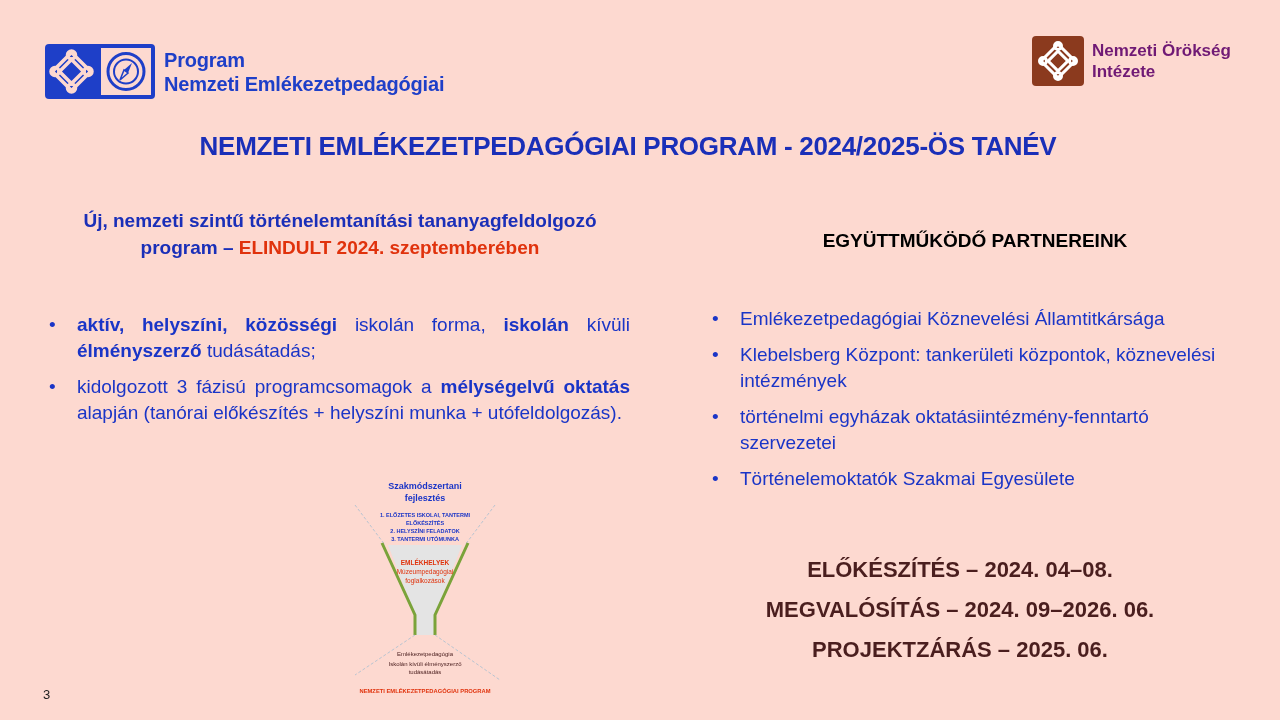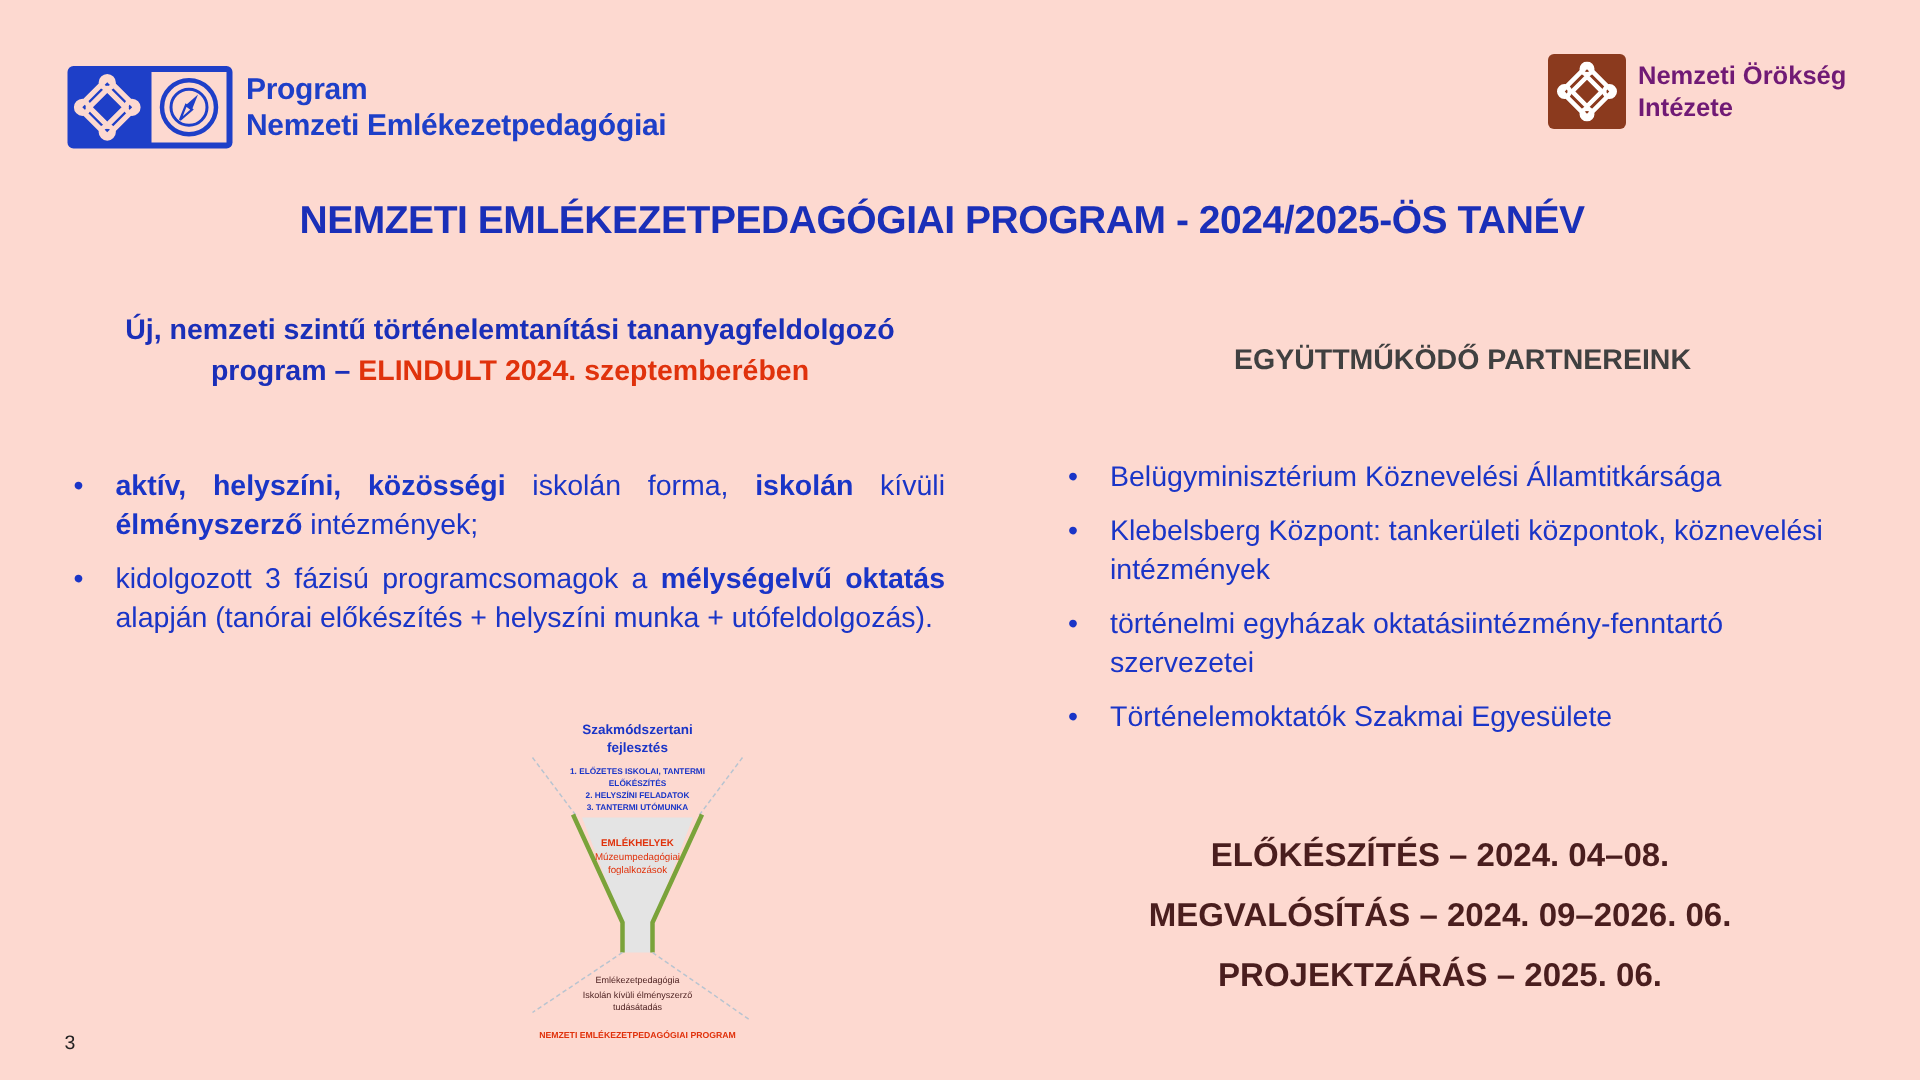--- a/index.html
+++ b/index.html
@@ -23,21 +23,21 @@
   .red { color:#e0320c; }
 
   ul.bullets { list-style:none; margin:0; padding:0; }
   ul.bullets li { position:relative; padding-left:32px; font-size:19px; line-height:26px; color:#1a35c7; margin-bottom:10px; }
   ul.bullets li::before { content:"•"; position:absolute; left:4px; top:0; }
   .left-list { left:45px; top:312px; width:585px; }
   .left-list li { text-align:justify; }
   .right-list { left:708px; top:306px; width:540px; }
   .right-list li { margin-bottom:13px; }
 
-  .partners-title { left:790px; width:370px; top:230px; text-align:center; font-size:19px; font-weight:bold; color:#404040; }
+  .partners-title { left:790px; width:370px; top:230px; text-align:center; font-size:19px; font-weight:bold; color:#000000; }
 
   .phases { left:760px; width:400px; top:558px; text-align:center; font-size:22px; font-weight:bold; color:#4a1e1e; }
   .phases div { height:40px; line-height:24px; }
 
   .page-num { left:43px; top:687px; font-size:13px; color:#222; }
 
   
   .funnel { left:340px; top:475px; width:170px; height:230px; }
   .funnel .t { position:absolute; left:0; width:170px; text-align:center; }
 </style>
@@ -87,21 +87,21 @@
 </div>
 
 <div class="abs title">NEMZETI EMLÉKEZETPEDAGÓGIAI PROGRAM - 2024/2025-ÖS TANÉV</div>
 
 <div class="abs subtitle">
   <div>Új, nemzeti szintű történelemtanítási tananyagfeldolgozó</div>
   <div><span>program – </span><span class="red">ELINDULT 2024. szeptemberében</span></div>
 </div>
 
 <ul class="abs bullets left-list">
-  <li><b>aktív, helyszíni, közösségi</b><span> iskolán forma, </span><b>iskolán</b><span> kívüli </span><b>élményszerző</b><span> intézmények;</span></li>
+  <li><b>aktív, helyszíni, közösségi</b><span> iskolán forma, </span><b>iskolán</b><span> kívüli </span><b>élményszerző</b><span> tudásátadás;</span></li>
   <li><span>kidolgozott 3 fázisú programcsomagok a </span><b>mélységelvű oktatás</b><span> alapján (tanórai előkészítés + helyszíni munka + utófeldolgozás).</span></li>
 </ul>
 
 <div class="abs funnel">
   <svg width="170" height="230" viewBox="0 0 170 230" style="position:absolute;left:0;top:0;">
     <line x1="15" y1="30" x2="45" y2="70" stroke="#b8c4d0" stroke-width="1" stroke-dasharray="3,2"></line>
     <line x1="155" y1="30" x2="125" y2="70" stroke="#b8c4d0" stroke-width="1" stroke-dasharray="3,2"></line>
     <polygon points="48,70 122,70 95,140 95,160 75,160 75,140" fill="#e4e4e4"></polygon>
     <polyline points="42,68 75,140 75,160" fill="none" stroke="#7aa33a" stroke-width="3"></polyline>
     <polyline points="128,68 95,140 95,160" fill="none" stroke="#7aa33a" stroke-width="3"></polyline>
@@ -126,21 +126,21 @@
   <div class="t" style="top:174px;font-size:6px;line-height:10px;color:#4a1e1e;">
     <div>Emlékezetpedagógia</div>
       <div>Iskolán kívüli élményszerző</div>
       <div style="margin-top:-2px;">tudásátadás</div>
   </div>
   <div class="t" style="top:213px;font-size:5.8px;font-weight:bold;color:#e0320c;">NEMZETI EMLÉKEZETPEDAGÓGIAI PROGRAM</div>
 </div>
 
 <div class="abs partners-title">EGYÜTTMŰKÖDŐ PARTNEREINK</div>
 <ul class="abs bullets right-list">
-  <li>Belügyminisztérium Köznevelési Államtitkársága</li>
+  <li>Emlékezetpedagógiai Köznevelési Államtitkársága</li>
   <li>Klebelsberg Központ: tankerületi központok, köznevelési intézmények</li>
   <li>történelmi egyházak oktatásiintézmény-fenntartó szervezetei</li>
   <li>Történelemoktatók Szakmai Egyesülete</li>
 </ul>
 
 <div class="abs phases">
   <div>ELŐKÉSZÍTÉS – 2024. 04–08.</div>
   <div>MEGVALÓSÍTÁS – 2024. 09–2026. 06.</div>
   <div>PROJEKTZÁRÁS – 2025. 06.</div>
 </div>

